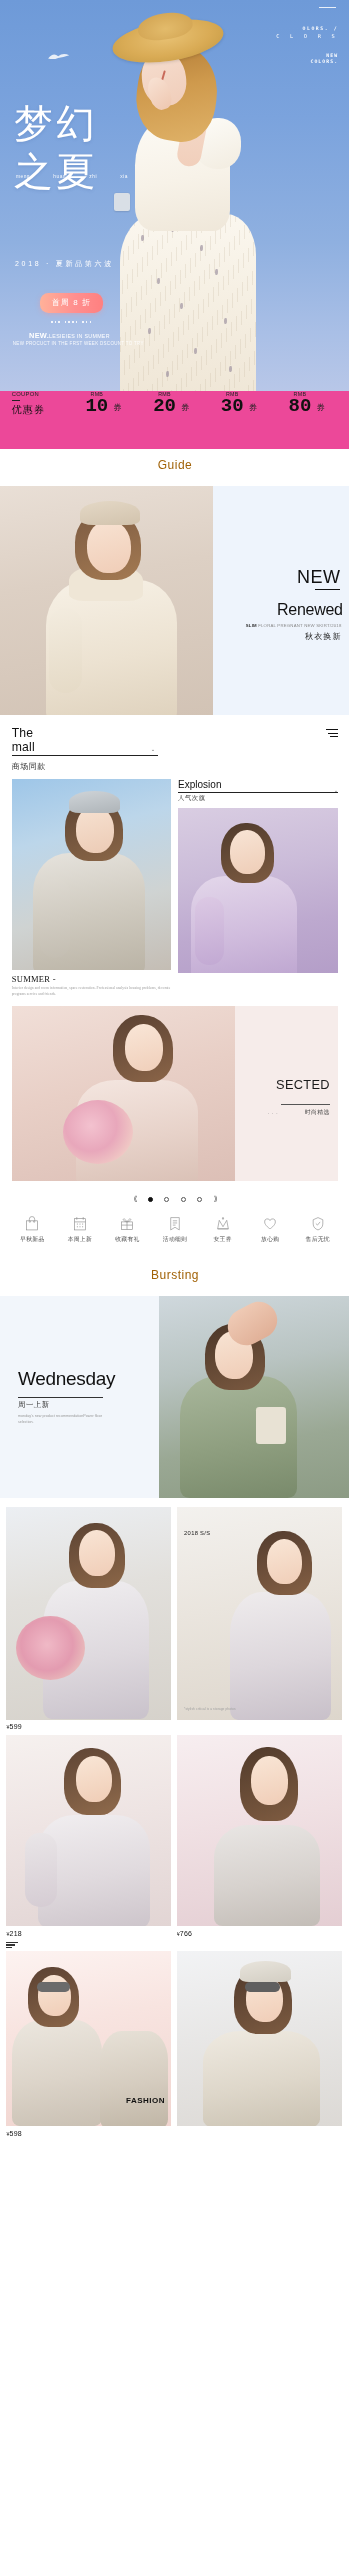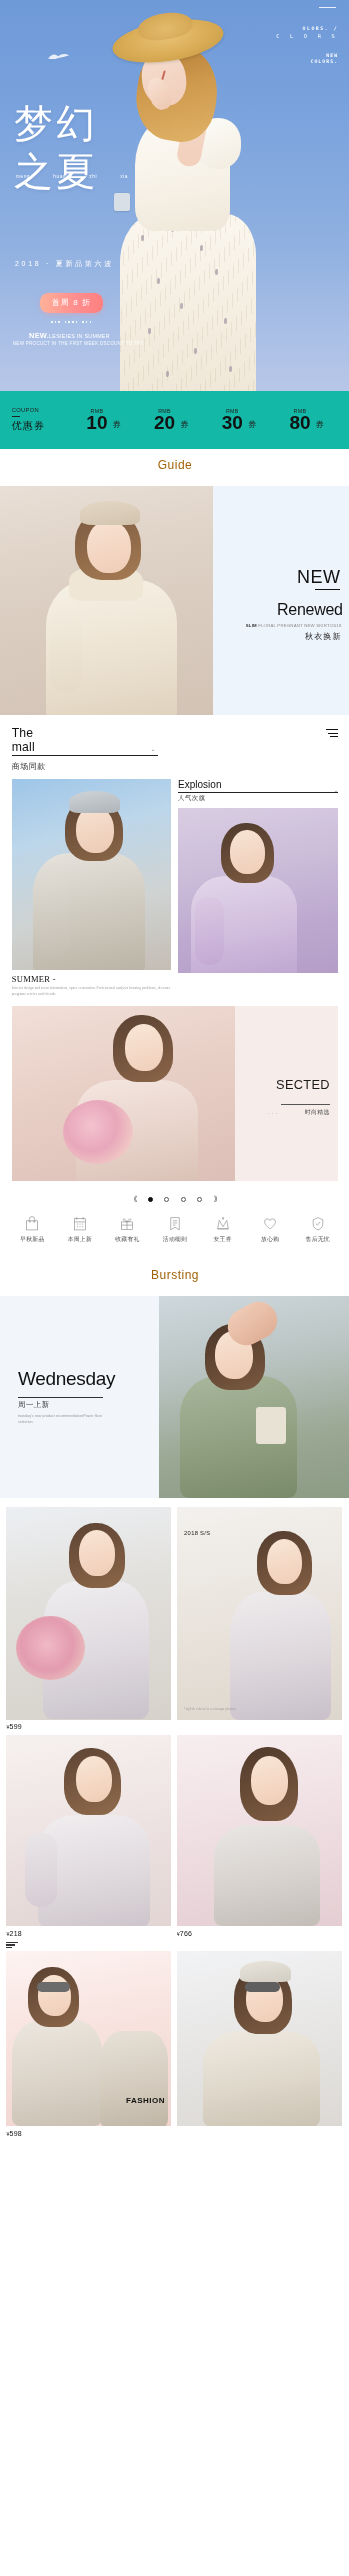--- a/index.html
+++ b/index.html
@@ -141,30 +141,30 @@
   }
   .hero-fine1 b { font-weight:700; }
   .hero-fine1 span { font-size:5.3px; letter-spacing:0.3px; }
   .hero-fine2 {
     position:absolute; left:12.8px; top:341px; color:rgba(255,255,255,.9);
     font-size:4.5px; letter-spacing:0.3px;
   }
 
   
   .coupons {
-    height:58px; display:flex; align-items:center; padding:0 9.6px 0 11.7px; background:#14b8a6;
+    height:58px; display:flex; align-items:flex-start; padding:0 9.6px 0 11.7px; background:#ec4899;
   }
   .cp-label { width:58px; }
   .cp-label .en { font-size:5.8px; letter-spacing:0.3px; color:#222; }
   .cp-label .bar { width:8.5px; height:1.1px; background:#222; margin:2.7px 0 2.1px; }
   .cp-label .cn { font-size:10px; letter-spacing:1.1px; color:#111; }
   .cp-item { flex:1; display:flex; align-items:flex-end; justify-content:center; gap:5.3px; cursor:pointer; }
   .cp-item .amt { text-align:center; }
   .cp-item .rmb { font-size:5.3px; color:#222; letter-spacing:0.3px; }
-  .cp-item .num { font-size:19px; font-weight:700; line-height:.95; color:#111; }
+  .cp-item .num { font-size:19px; font-weight:700; line-height:.95; color:#111;font-family:Liberation Mono, monospace; }
   .cp-item .quan { font-size:8px; color:#222; padding-bottom:2.1px; }
 
   
   .divider { text-align:center; padding:8.5px 0 14px; background:#fff; }
   .divider .word {
     display:inline-block; position:relative; font-size:12px; color:#a16207;
     letter-spacing:0.5px; padding:0 2.1px;
   }
   .divider .word:after {
     content:""; position:absolute; left:-2.1px; right:-2.1px; bottom:0.5px;

